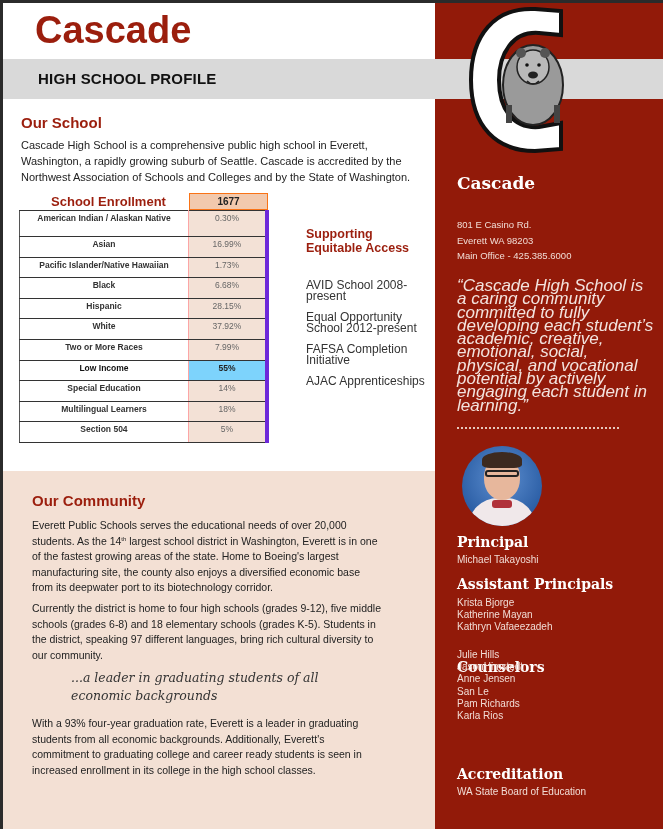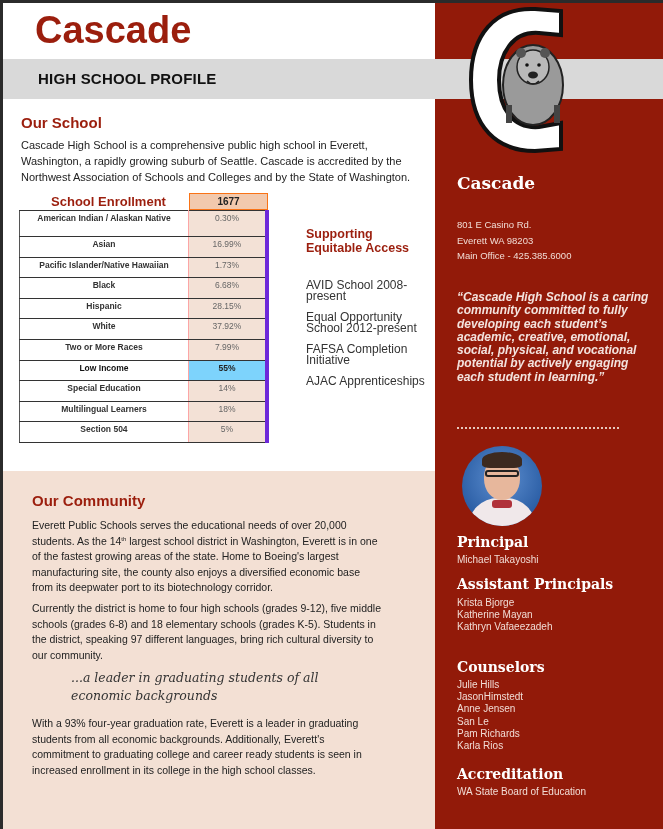--- a/index.html
+++ b/index.html
@@ -42,37 +42,37 @@
   .comm-quote { position: absolute; left: 68px; top: 198px; width: 280px; font-family: "DejaVu Serif", serif; font-style: italic; font-size: 12.5px; line-height: 18px; color: #333; }
   .comm-p3 { top: 245px; }
   sup { font-size: 6px; vertical-align: super; line-height: 0; }
 
   
   .right { position: absolute; left: 432px; top: 0; width: 228px; height: 826px; background: #921a09; }
   .logo-band { position: absolute; left: 0; top: 56px; width: 228px; height: 40px; background: #d9d9d9; }
   .logo { position: absolute; left: 30px; top: 2px; width: 120px; height: 150px; }
   .school-name { position: absolute; left: 22px; top: 170px; font-family: "DejaVu Serif", serif; font-weight: bold; font-size: 17px; line-height: 21px; color: #fff; }
   .addr { position: absolute; left: 22px; top: 214px; font-size: 9.5px; line-height: 15.5px; color: #f1dcd5; }
-  .mission { position: absolute; left: 22px; top: 288px; width: 200px; font-size: 12px; line-height: 13.3px; font-style: italic; font-weight: bold; color: #f3e3de; }
+  .mission { position: absolute; left: 22px; top: 276px; width: 200px; font-size: 17px; line-height: 13.3px; font-style: italic; font-weight: normal; color: #f3e3de; }
   .dots { position: absolute; left: 22px; top: 424px; width: 162px; border-top: 2px dotted #e6c7bd; }
   .photo { position: absolute; left: 27px; top: 443px; width: 80px; height: 80px; border-radius: 50%; overflow: hidden; background: radial-gradient(circle at 50% 40%, #5e8fd0, #2c5fa6 70%); }
   .person-head { position: absolute; left: 22px; top: 10px; width: 36px; height: 44px; background: #e7b79c; border-radius: 48%; }
   .person-hair { position: absolute; left: 20px; top: 6px; width: 40px; height: 16px; background: #3d2a20; border-radius: 50% 50% 20% 20%; }
   .person-glasses { position: absolute; left: 23px; top: 24px; width: 34px; height: 7px; border: 2px solid #222; border-radius: 3px; }
   .person-body { position: absolute; left: 6px; top: 52px; width: 68px; height: 40px; background: #f0e8ea; border-radius: 30px 30px 0 0; }
   .person-bow { position: absolute; left: 30px; top: 54px; width: 20px; height: 8px; background: #b0313a; border-radius: 3px; }
 
   .role { position: absolute; left: 22px; font-family: "DejaVu Serif", serif; font-weight: bold; font-size: 14px; color: #fff; }
   .names { position: absolute; left: 22px; font-size: 10px; line-height: 12.2px; color: #f1dcd5; list-style: none; }
   .r-principal { top: 531px; }
   .n-principal { top: 551px; }
   .r-ap { top: 573px; }
   .n-ap { top: 594px; }
   .r-couns { top: 656px; }
-  .n-couns { top: 676px; }
+  .n-couns { top: 646px; }
   .r-accr { top: 763px; }
   .n-accr { top: 783px; }
 </style>
 </head>
 <body>
 
 <div class="page">
 
   <div class="profile-band"></div>
 

